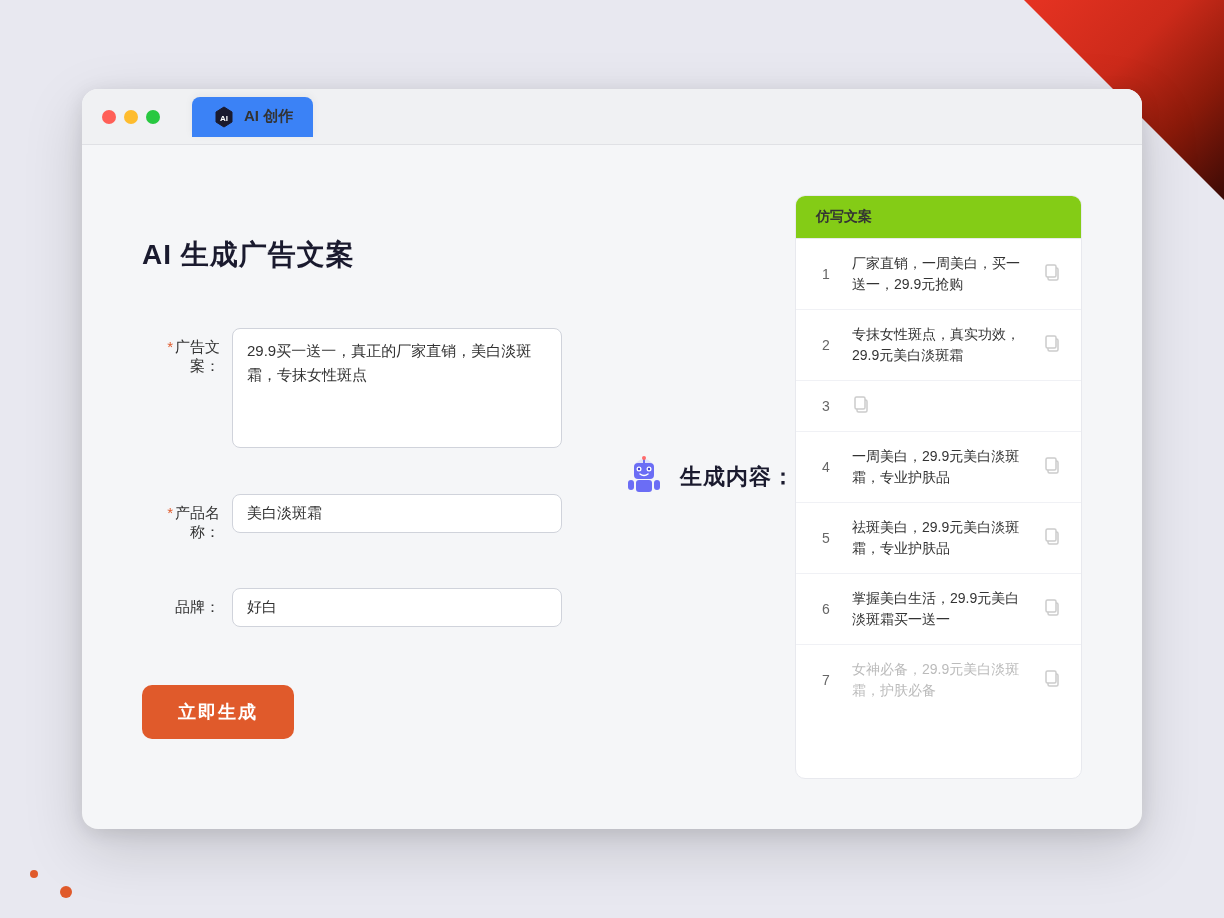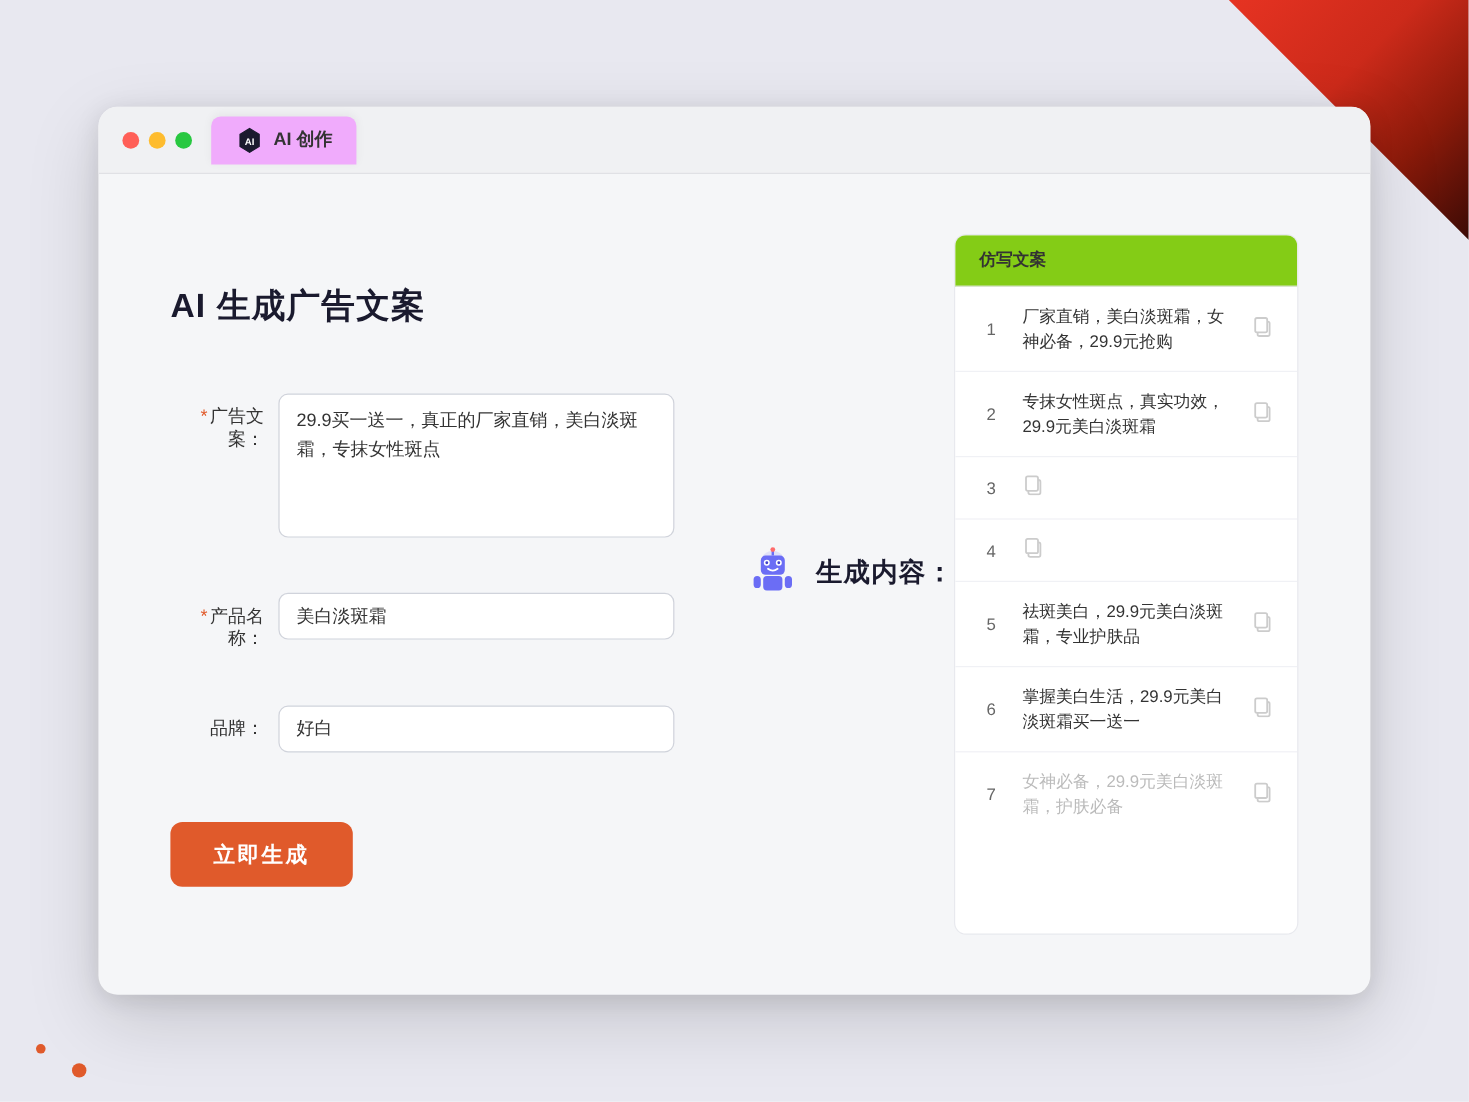--- a/index.html
+++ b/index.html
@@ -94,23 +94,24 @@
     }
 
     .btn-close { background: #ff5f57; }
     .btn-minimize { background: #febc2e; }
     .btn-maximize { background: #28c840; }
 
     .tab {
       display: flex;
       align-items: center;
       gap: 8px;
-      background: #f0abfc;
+      background: #3b82f6;
       border-radius: 8px 8px 0 0;
       padding: 8px 20px;
+      margin-left: 16px;
       box-shadow: 0 -2px 8px rgba(0,0,0,0.05);
     }
 
     .tab-icon {
       width: 24px;
       height: 24px;
     }
 
     .tab-label {
       font-size: 15px;
@@ -361,21 +362,21 @@
       </div>
 
       <div class="results-table">
         <div class="table-header">
           <span>仿写文案</span>
         </div>
 
         <div id="results-body">
             <div class="table-row">
               <span class="row-number">1</span>
-              <span class="row-text">厂家直销，美白淡斑霜，女神必备，29.9元抢购</span>
+              <span class="row-text">厂家直销，一周美白，买一送一，29.9元抢购</span>
               <div><svg class="copy-icon" viewBox="0 0 18 18" fill="none" xmlns="http://www.w3.org/2000/svg">
       <rect x="5" y="5" width="10" height="12" rx="1.5" stroke="#cccccc" stroke-width="1.5" fill="none"></rect>
       <rect x="3" y="2" width="10" height="12" rx="1.5" stroke="#cccccc" stroke-width="1.5" fill="white"></rect>
     </svg></div>
             </div>
             <div class="table-row">
               <span class="row-number">2</span>
               <span class="row-text">专抹女性斑点，真实功效，29.9元美白淡斑霜</span>
               <div><svg class="copy-icon" viewBox="0 0 18 18" fill="none" xmlns="http://www.w3.org/2000/svg">
       <rect x="5" y="5" width="10" height="12" rx="1.5" stroke="#cccccc" stroke-width="1.5" fill="none"></rect>
@@ -384,20 +385,21 @@
             </div>
             <div class="table-row">
               <span class="row-number">3</span>
               <div><svg class="copy-icon" viewBox="0 0 18 18" fill="none" xmlns="http://www.w3.org/2000/svg">
       <rect x="5" y="5" width="10" height="12" rx="1.5" stroke="#cccccc" stroke-width="1.5" fill="none"></rect>
       <rect x="3" y="2" width="10" height="12" rx="1.5" stroke="#cccccc" stroke-width="1.5" fill="white"></rect>
     </svg></div>
             </div>
             <div class="table-row">
               <span class="row-number">4</span>
+              <span class="row-text">一周美白，29.9元美白淡斑霜，专业护肤品</span>
               <div><svg class="copy-icon" viewBox="0 0 18 18" fill="none" xmlns="http://www.w3.org/2000/svg">
       <rect x="5" y="5" width="10" height="12" rx="1.5" stroke="#cccccc" stroke-width="1.5" fill="none"></rect>
       <rect x="3" y="2" width="10" height="12" rx="1.5" stroke="#cccccc" stroke-width="1.5" fill="white"></rect>
     </svg></div>
             </div>
             <div class="table-row">
               <span class="row-number">5</span>
               <span class="row-text">祛斑美白，29.9元美白淡斑霜，专业护肤品</span>
               <div><svg class="copy-icon" viewBox="0 0 18 18" fill="none" xmlns="http://www.w3.org/2000/svg">
       <rect x="5" y="5" width="10" height="12" rx="1.5" stroke="#cccccc" stroke-width="1.5" fill="none"></rect>

